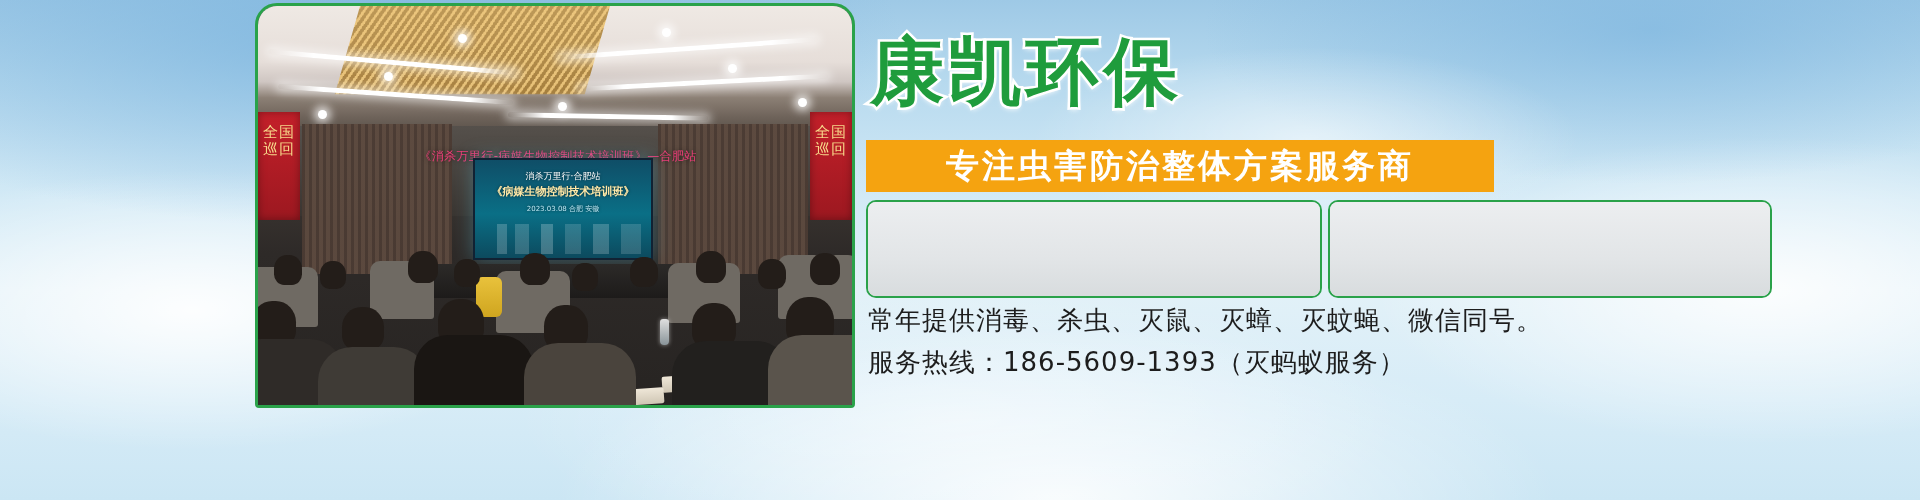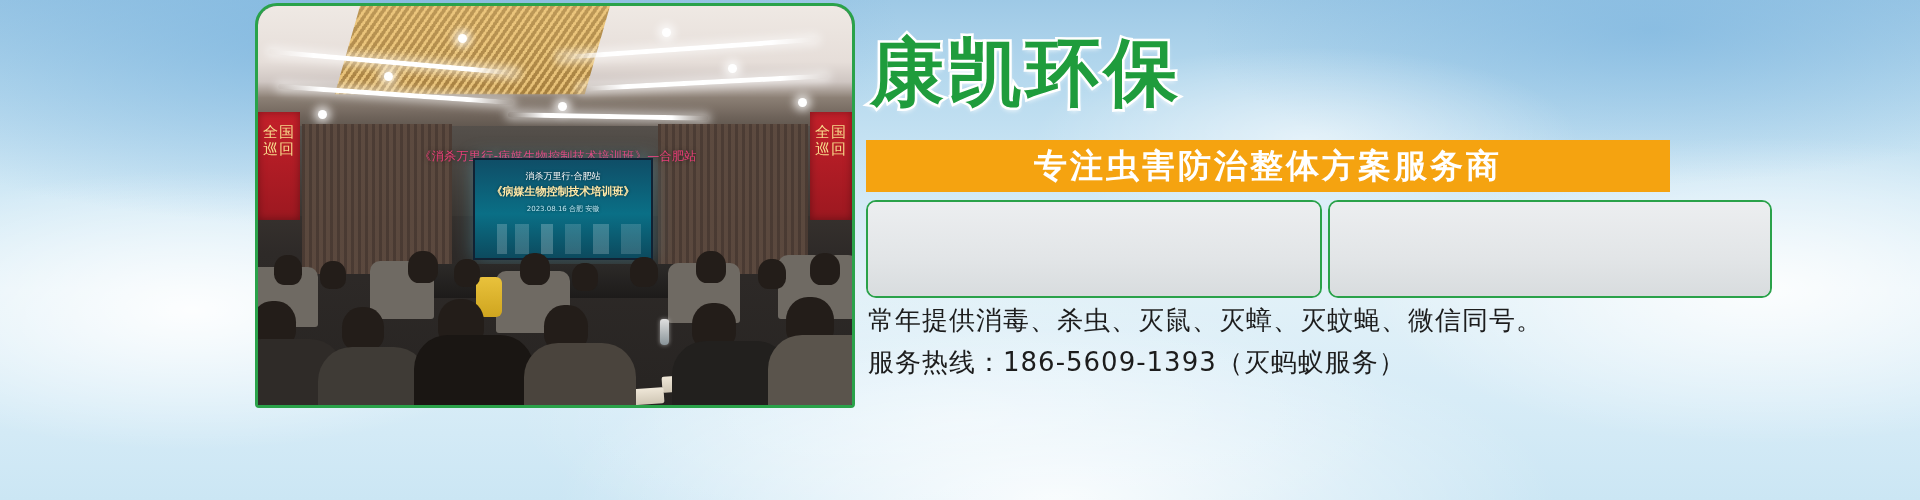--- a/index.html
+++ b/index.html
@@ -153,25 +153,26 @@
   
   #right-col { position:absolute; left:862px; top:0; width:1058px; height:500px; }
 
   #brand-title {
     position:absolute; left:8px; top:32px;
     font-size:74px; line-height:80px; font-weight:700;
     color:#1f9c3c; letter-spacing:4px;
     -webkit-text-stroke:5px #ffffff;
     paint-order:stroke fill;
     text-shadow:0 3px 5px rgba(255,255,255,.85);
+    font-family:Liberation Serif, serif;
   }
 
   #slogan-bar {
     position:absolute; left:4px; top:140px;
-    width:804px; height:52px;
+    width:628px; height:52px;
     background:#f5a310;
     display:flex; align-items:center; justify-content:center;
   }
   #slogan-text {
     color:#ffffff; font-size:33px; font-weight:700; letter-spacing:3px;
     white-space:nowrap;
   }
 
   .team-frame {
     position:absolute; top:200px; height:98px;
@@ -227,21 +228,21 @@
     </div>
     <div class="red-banner-r">
       <div class="red-banner-txt">全国巡回</div>
     </div>
 
     <div id="hall-banner-title">《消杀万里行-病媒生物控制技术培训班》—合肥站</div>
 
     <div class="screen">
       <div id="screen-l1">消杀万里行·合肥站</div>
       <div id="screen-l2">《病媒生物控制技术培训班》</div>
-      <div id="screen-l3">2023.08.16  合肥  安徽</div>
+      <div id="screen-l3">2023.03.08  合肥  安徽</div>
       <div class="screen-city"></div>
     </div>
 
     <div class="stage-front"></div>
 
     <div class="crowd">
       <div class="chair" style="left:-10px; top:52px;  width:70px;  height:60px;"></div>
       <div class="chair" style="left:112px; top:46px;  width:64px;  height:58px;"></div>
       <div class="chair" style="left:238px; top:56px;  width:74px;  height:62px;"></div>
       <div class="chair" style="left:410px; top:48px;  width:72px;  height:60px;"></div>

